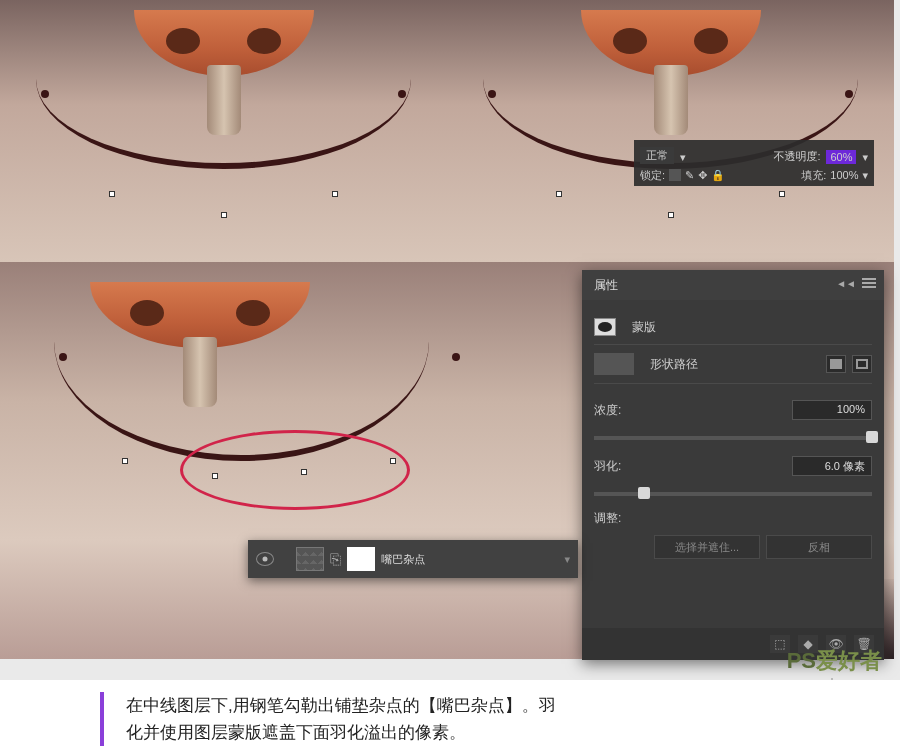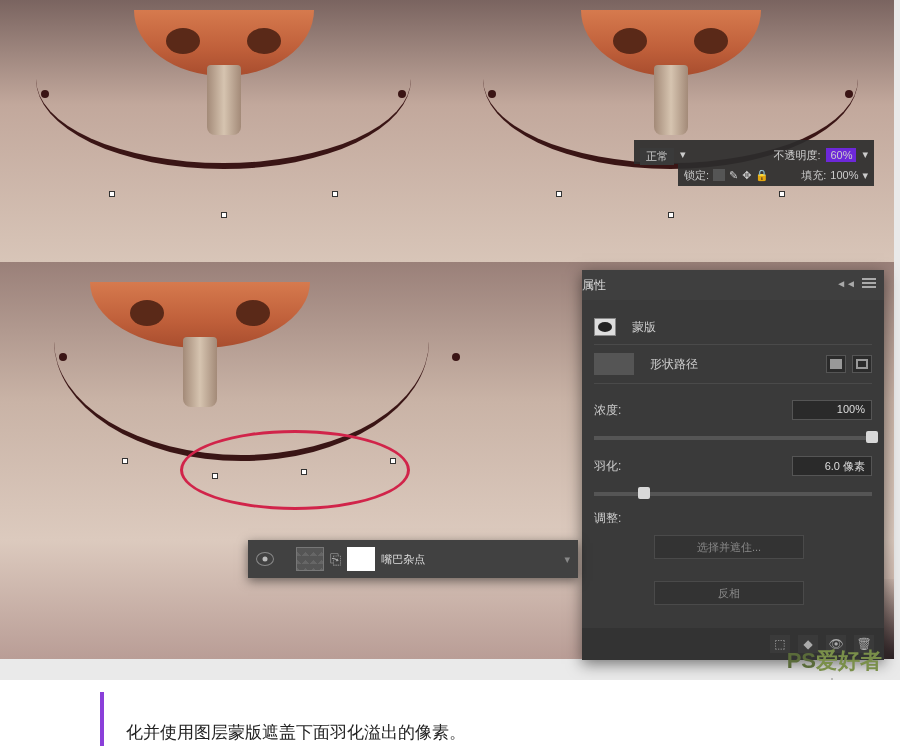--- a/index.html
+++ b/index.html
@@ -12,46 +12,46 @@
 .nose{position:absolute;width:200px;height:110px;left:50%;transform:translateX(-50%)}
 .tl .nose{top:10px;width:180px}.tr .nose{top:10px;width:180px}.bl .nose{top:20px;left:200px;width:220px}
 .nose-top{position:absolute;top:0;left:0;right:0;height:60%;background:linear-gradient(180deg,#d67a4e 0%,#bf5f3a 60%,#a84d2e 100%);border-radius:0 0 50% 50%/0 0 100% 100%}
 .nostril{position:absolute;width:34px;height:26px;background:#5a2918;border-radius:50%;top:18px}
 .nostril.l{left:18%}.nostril.r{right:18%}
 .stem{position:absolute;top:50%;left:50%;transform:translateX(-50%);width:34px;height:70px;background:linear-gradient(90deg,#a38a78 0%,#d6c4b0 50%,#a38a78 100%);border-radius:4px 4px 8px 8px}
 .smile{position:absolute;top:30%;left:8%;right:8%;height:90px;border:none;border-bottom:6px solid #3a1515;border-radius:0 0 50% 50%/0 0 100% 100%}
 .dot{position:absolute;width:8px;height:8px;background:#3a1515;border-radius:50%;transform:translate(-50%,-50%)}
 .handle{position:absolute;width:6px;height:6px;background:#fff;border:1px solid #333;transform:translate(-50%,-50%)}
 .red-circle{position:absolute;width:230px;height:80px;border:3px solid #d1244a;border-radius:50%;top:430px;left:180px}
-.mini-panel{position:absolute;top:140px;right:20px;width:240px;height:24px;background:rgba(45,45,45,0.92);display:flex;align-items:flex-start;padding:8px 6px;gap:6px;color:#ccc;font-size:11px}
+.mini-panel{position:absolute;top:140px;right:20px;width:240px;height:24px;background:rgba(45,45,45,0.92);display:flex;align-items:flex-end;padding:0 6px;gap:6px;color:#ccc;font-size:11px}
 .mini-panel .sel{background:#3a3a3a;padding:1px 6px}
 .mini-panel .pct{background:#6d28d9;padding:1px 4px;min-width:28px;text-align:center}
-.mini-row2{position:absolute;top:164px;right:20px;width:196px;height:22px;background:rgba(45,45,45,0.92);display:flex;align-items:center;padding:0 6px;gap:4px;color:#ccc;font-size:11px}
+.mini-row2{position:absolute;top:164px;right:20px;width:240px;height:22px;background:rgba(45,45,45,0.92);display:flex;align-items:center;padding:0 6px;gap:4px;color:#ccc;font-size:11px}
 .lock-icon{width:12px;height:12px;background:#555}
 .prop-panel{position:absolute;top:270px;right:10px;width:302px;height:390px;background:#3a3a3a;box-shadow:0 4px 14px rgba(0,0,0,0.5)}
-.pp-head{height:30px;display:flex;align-items:center;padding:0 0;font-size:12px;color:#ddd;background:#3f3f3f;position:relative}
+.pp-head{height:30px;display:flex;align-items:center;padding:0 12px;font-size:12px;color:#ddd;background:#3f3f3f;position:relative}
 .pp-head .arrows{position:absolute;right:28px;top:8px;font-size:10px;color:#aaa}
 .pp-head .menu{position:absolute;right:8px;top:8px;width:14px;display:flex;flex-direction:column;gap:2px}
 .pp-head .menu span{height:2px;background:#aaa}
 .pp-sec{padding:10px 12px;color:#ccc;font-size:12px}
 .pp-row{display:flex;align-items:center;gap:16px;margin:8px 0}
 .mask-ic{width:22px;height:18px;background:#ddd;border:1px solid #888;position:relative}
 .mask-ic::after{content:"";position:absolute;inset:3px;border-radius:50%;background:#222}
 .shape-sw{width:40px;height:22px;background:#555}
 .btn-right{margin-left:auto;display:flex;gap:6px}
 .sq-btn{width:20px;height:18px;background:#2b2b2b;border:1px solid #555;position:relative}
 .sq-btn.filled::before{content:"";position:absolute;inset:3px;background:#999}
 .sq-btn.hollow::before{content:"";position:absolute;inset:3px;border:2px solid #999}
 .divider{height:1px;background:#4a4a4a;margin:4px 0}
 .slider-row{display:flex;align-items:center;gap:10px;margin:16px 0}
 .slider-row label{flex:0 0 48px}
 .val-box{width:80px;height:20px;background:#2a2a2a;border:1px solid #555;color:#ddd;text-align:right;padding:2px 6px;font-size:11px}
 .slider{position:relative;height:4px;background:#555;margin:4px 0 14px}
 .slider .thumb{position:absolute;top:-5px;width:12px;height:12px;background:#d8d8d8;border-radius:2px;transform:translateX(-50%)}
-.adj-btns{display:flex;flex-direction:column;gap:22px;margin-left:60px;margin-top:4px}
+.adj-btns{display:flex;flex-direction:row;gap:6px;margin-left:60px;margin-top:4px}
 .adj-btn{width:150px;height:24px;background:#333;border:1px solid #4a4a4a;color:#888;font-size:11px;display:flex;align-items:center;justify-content:center}
 .pp-foot{position:absolute;bottom:0;left:0;right:0;height:32px;background:#333;display:flex;align-items:center;justify-content:flex-end;padding:0 10px;gap:8px}
 .foot-btn{width:20px;height:18px;background:#3a3a3a;display:flex;align-items:center;justify-content:center;color:#aaa;font-size:12px}
 .layer-strip{position:absolute;top:540px;left:248px;width:330px;height:38px;background:#414141;box-shadow:0 3px 10px rgba(0,0,0,0.5);display:flex;align-items:center;padding:0 8px;gap:6px;color:#ddd;font-size:11px}
 .eye-ic{width:18px;height:14px;border:1px solid #888;border-radius:50%;position:relative}
 .eye-ic::after{content:"";position:absolute;left:50%;top:50%;width:5px;height:5px;background:#bbb;border-radius:50%;transform:translate(-50%,-50%)}
 .thumb-sq{width:28px;height:24px;background:#555;border:1px solid #777;background-image:linear-gradient(45deg,#666 25%,transparent 25%),linear-gradient(-45deg,#666 25%,transparent 25%);background-size:8px 8px}
 .white-sq{width:28px;height:24px;background:#fff}
 .chain{color:#aaa;font-size:14px}
 .caption-area{position:absolute;top:680px;left:0;right:0;padding:12px 110px 12px 110px;background:#fff}
@@ -211,16 +211,16 @@
 </div>
 
 <div class="watermark">
   <div class="t1"><span>PS</span><span class="g">爱好者</span></div>
   <div class="t2">www.psahz.com</div>
 </div>
 
 <div class="caption-area">
   <div class="bar"></div>
   <p>
-    <br>
+    <span>在中线图层下,用钢笔勾勒出铺垫杂点的【嘴巴杂点】。羽</span><br>
     <span>化并使用图层蒙版遮盖下面羽化溢出的像素。</span>
   </p>
 </div>
 
 </body></html>

